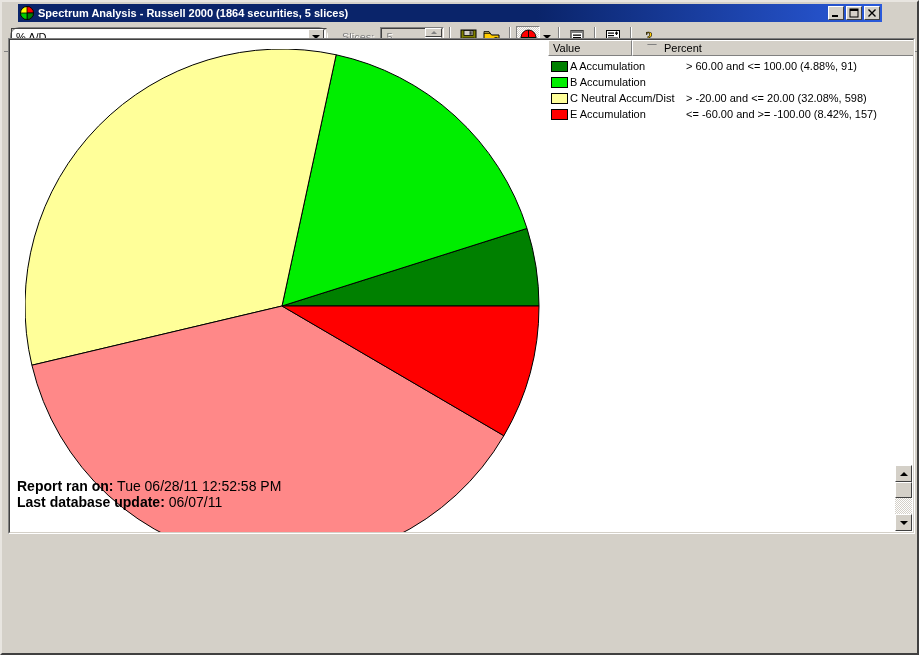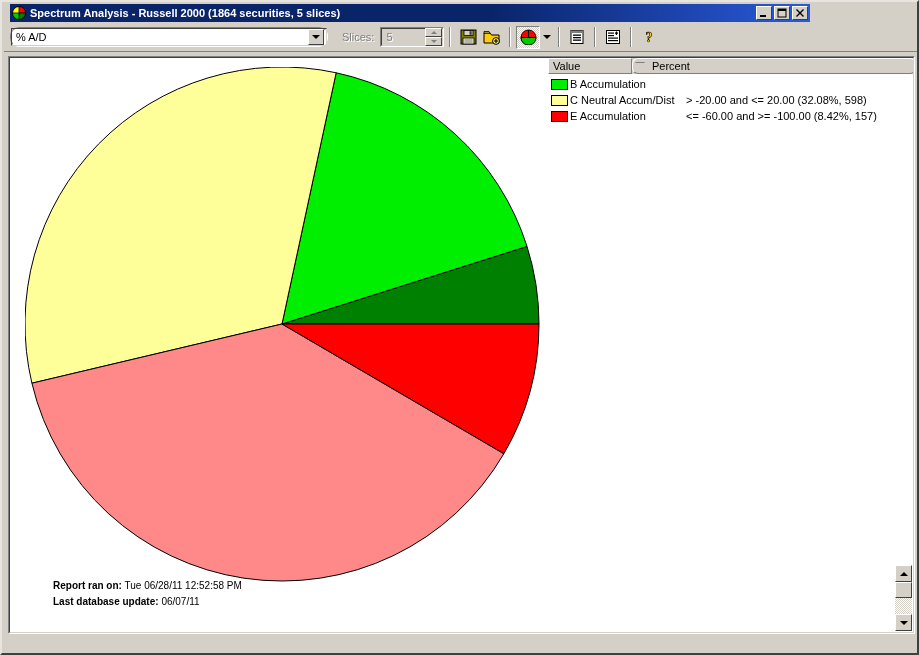--- a/index.html
+++ b/index.html
@@ -21,22 +21,22 @@
     box-sizing: border-box;
     border-left: 2px solid #e8e5e0;
     border-top: 2px solid #e8e5e0;
     border-right: 2px solid #404040;
     border-bottom: 2px solid #404040;
   }
 
   
   .titlebar {
     position: absolute;
-    left: 8px; top: 2px;
-    width: 800px;
+    left: 16px; top: 2px;
+    width: 864px;
     height: 18px;
     background: linear-gradient(to right, #0a246a 0%, #0a246a 60%, #2a5adb 100%);
     display: flex;
     align-items: center;
     padding: 0 1px;
     box-sizing: border-box;
   }
   .title-icon {
     width: 16px; height: 16px;
     margin-right: 3px;
@@ -241,23 +241,23 @@
     display: flex;
     align-items: center;
     justify-content: center;
     flex: 0 0 auto;
     box-sizing: border-box;
   }
 
   
   .content {
     position: absolute;
-    left: 6px; top: 54px;
+    left: 6px; top: 36px;
     width: 907px;
-    height: 578px;
+    height: 496px;
     background: #0f172a;
     border-left: 1px solid #808080;
     border-top: 1px solid #808080;
     border-right: 1px solid #ffffff;
     border-bottom: 1px solid #ffffff;
     box-sizing: border-box;
     overflow: hidden;
   }
   .content-inner {
     position: absolute;
@@ -315,22 +315,21 @@
     border-left: 5px solid transparent;
     border-right: 5px solid transparent;
     border-top: 6px solid #d4d0c8;
     filter: drop-shadow(0 -1px 0 #808080);
     margin-right: 7px;
     position: relative;
   }
   .sort-wrap {
     display: flex;
     align-items: center;
-    padding-left: 2px;
-    border-radius: 6px;
+    padding-left: 14px;
   }
   .legend-rows { padding-top: 2px; }
   .legend-row {
     display: flex;
     align-items: center;
     height: 16px;
     white-space: nowrap;
     cursor: default;
   }
   .swatch {
@@ -346,24 +345,23 @@
     flex: 0 0 auto;
     overflow: hidden;
   }
   .lg-range { flex: 1 1 auto; }
 
   
   .footer {
     position: absolute;
     left: 7px;
     bottom: 22px;
-    font-size: 10px;
+    font-size: 14px;
     color: #000;
     line-height: 16px;
-    margin-left: 36px;
   }
   .footer .lbl { font-weight: bold; }
 
   
   .vscroll {
     position: absolute;
     right: 1px;
     bottom: 1px;
     width: 17px;
     height: 66px;
@@ -555,20 +553,25 @@
         <div class="legend-header">
           <div class="lh-cell lh-value">
             <span>Value</span>
           </div>
           <div class="lh-cell lh-percent sort-wrap">
             <span class="sort-tri"></span>
             <span>Percent</span>
           </div>
         </div>
         <div class="legend-rows" id="legend-rows">
+            <div class="legend-row">
+              <span class="swatch" style="background: rgb(0, 128, 0);"></span>
+              <span class="lg-name">A Accumulation</span>
+              <span class="lg-range">&gt; 60.00 and &lt;= 100.00 (4.88%, 91)</span>
+            </div>
             <div class="legend-row">
               <span class="swatch" style="background: rgb(0, 238, 0);"></span>
               <span class="lg-name">B Accumulation</span>
             </div>
             <div class="legend-row">
               <span class="swatch" style="background: rgb(255, 255, 153);"></span>
               <span class="lg-name">C Neutral Accum/Dist</span>
               <span class="lg-range">&gt; -20.00 and &lt;= 20.00 (32.08%, 598)</span>
             </div>
             <div class="legend-row">

